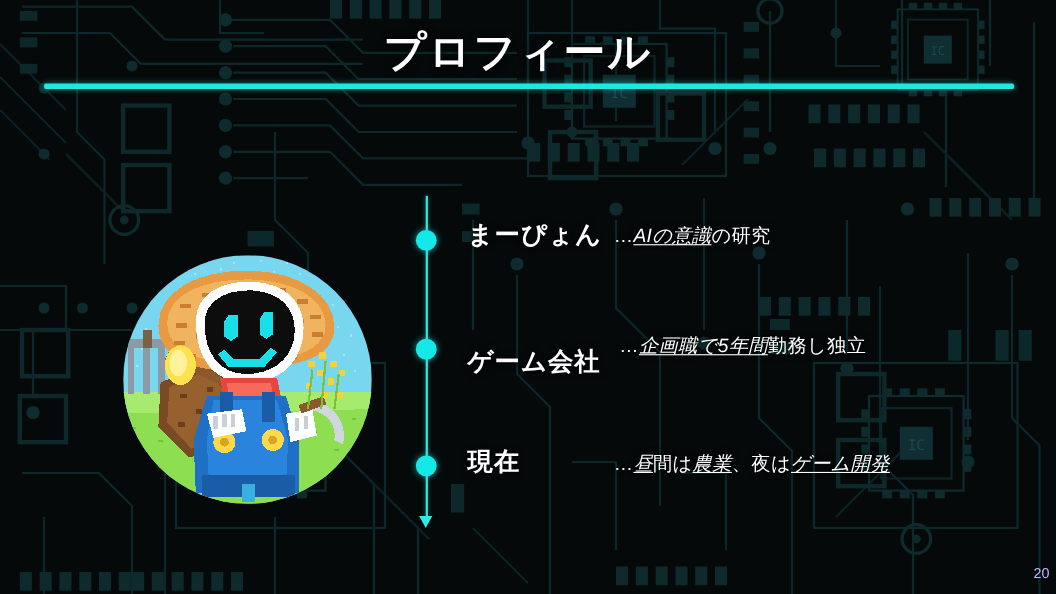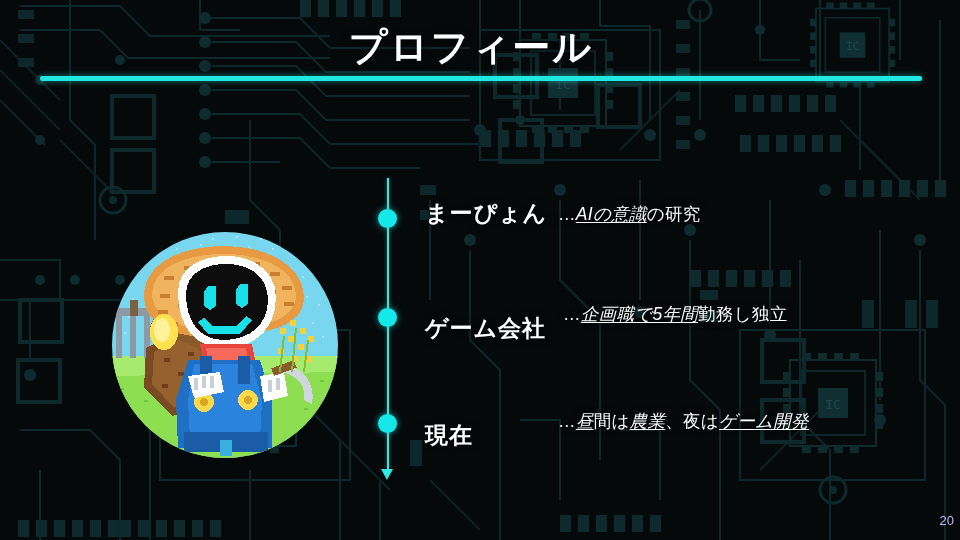--- a/index.html
+++ b/index.html
@@ -467,19 +467,19 @@
   </div>
 
   <div class="tl-dot" style="top:308px"></div>
   <div class="tl-row" style="top:297px">
     <span class="tl-label" style="left:425px;top:16px">ゲーム会社</span>
     <span class="tl-desc" style="left:563px;top:5px"><span>…</span><u>企画職で5年間</u><span>勤務し独立</span></span>
   </div>
 
   <div class="tl-dot" style="top:414px"></div>
   <div class="tl-row" style="top:404px">
-    <span class="tl-label" style="left:425px;top:16px">現在</span>
+    <span class="tl-label" style="left:425px;top:0">現在</span>
     <span class="tl-desc" style="left:558px;top:5px"><span>…</span><u>昼</u><span>間は</span><u>農業</u><span>、夜は</span><u>ゲーム開発</u></span>
   </div>
 
   <div class="page-num">20</div>
 
 </div>
 
 </body></html>

